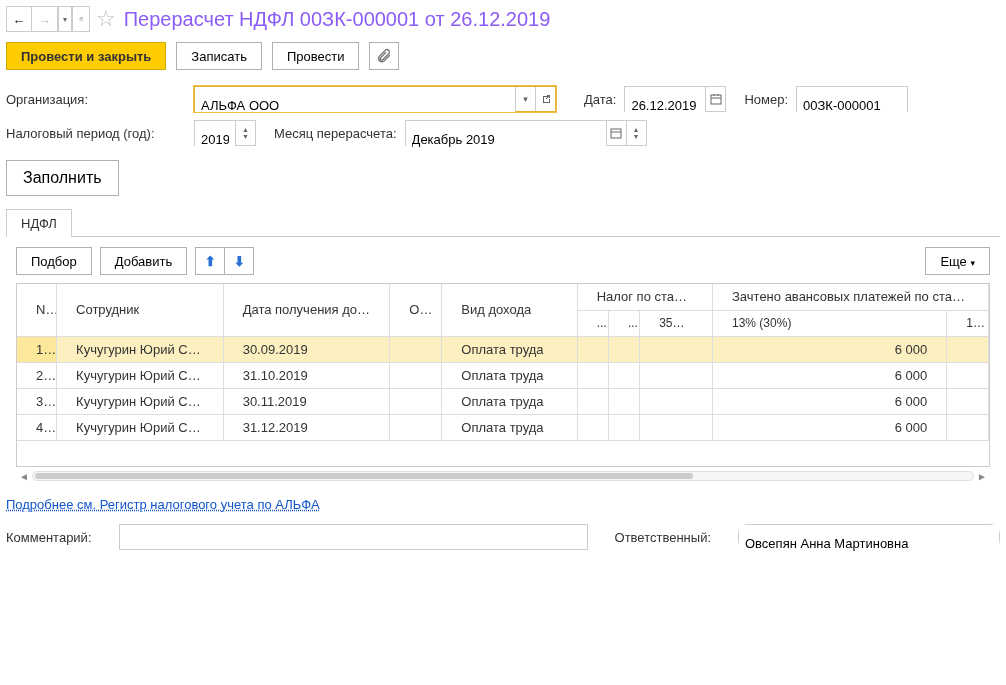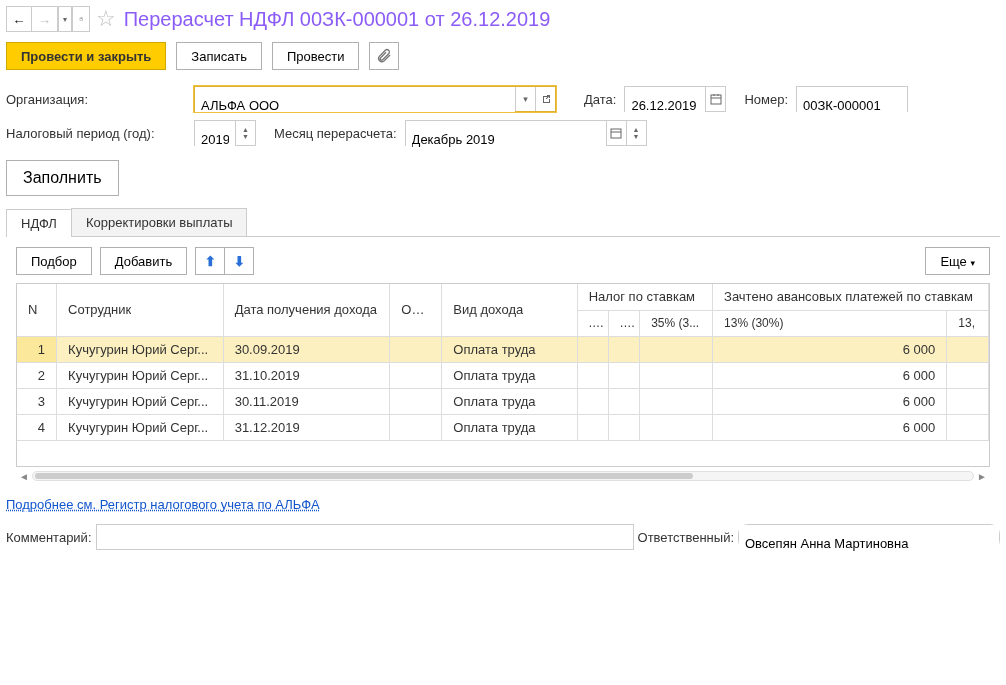--- a/index.html
+++ b/index.html
@@ -148,21 +148,21 @@
     overflow-x: hidden;
   }
   table.grid {
     border-collapse: collapse;
     width: 100%;
     table-layout: fixed;
   }
   .grid th, .grid td {
     border-right: 1px solid #ddd;
     border-bottom: 1px solid #ddd;
-    padding: 5px 11px;
+    padding: 5px 19px;
     text-align: left;
     font-weight: normal;
     font-size: 13px;
     white-space: nowrap;
     overflow: hidden;
     text-overflow: ellipsis;
     height: 26px;
   }
   .grid th { background:#fff; }
   .grid thead tr.sub th { font-size:12px; color:#333;}
@@ -177,21 +177,21 @@
     margin:0 16px 6px 16px;
   }
   .hscroll-track { flex:1; height:10px; background:#f5f5f5; border:1px solid #e0e0e0; border-radius:5px; position:relative;}
   .hscroll-thumb { position:absolute; left:2px; top:1px; height:6px; width:70%; background:#ccc; border-radius:3px;}
   .hscroll-arrow { width:16px; display:inline-flex; justify-content:center; color:#888; font-size:10px;}
   .link-row { padding: 6px 6px; }
   .link-row a { color:#1155cc; text-decoration: underline dotted; font-size:13px;}
   .footer-row {
     display:flex;
     align-items:center;
-    gap:4px;
+    gap:27px;
     padding: 6px 6px 10px 6px;
   }
   .footer-row .input-line {
     border:1px solid #ccc;
     height:26px;
     padding:0 6px;
     font-size:13px;
   }
   svg { display:block; }
 </style>
@@ -275,21 +275,20 @@
     <span class="sel-btn" style="flex-direction:column;font-size:7px;line-height:7px;">▲<br>▼</span>
   </div>
 </div>
 
 <div class="form-big">
   <button class="btn">Заполнить</button>
 </div>
 
 <div class="tabs">
   <div class="tab active">НДФЛ</div>
-  <div class="tab">Корректировки выплаты</div>
 </div>
 
 <div class="subtoolbar">
   <button class="btn">Подбор</button>
   <button class="btn">Добавить</button>
   <div style="display:inline-flex;">
     <button class="arrow-btn">
         <span class="arrow-up">⬆</span>
       </button>
     <button class="arrow-btn" style="margin-left:-1px;">

